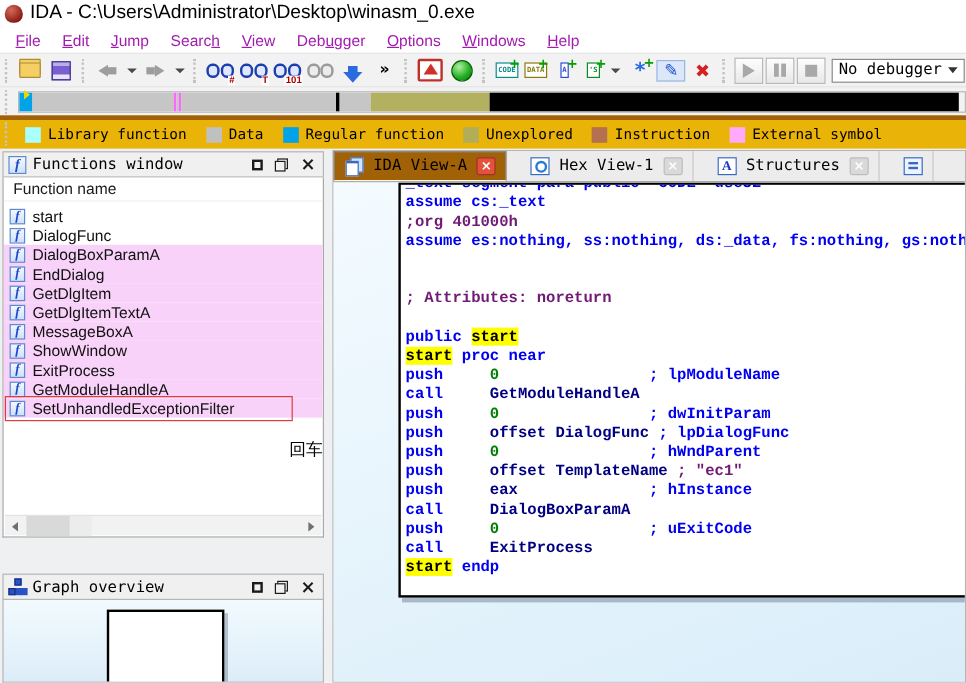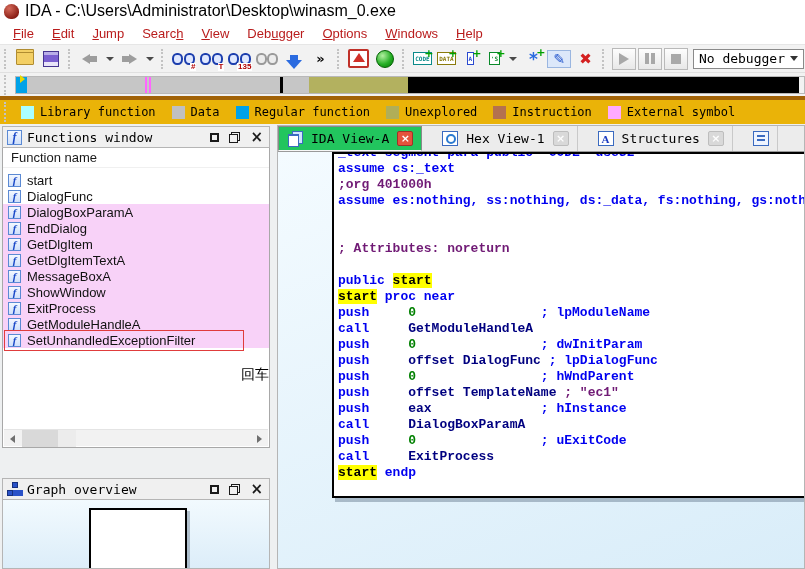--- a/index.html
+++ b/index.html
@@ -7,21 +7,21 @@
               font-family:"Liberation Sans", sans-serif; }
 
   
   .titlebar { height:22px; display:flex; align-items:center; gap:6px; padding:0 4px; background:#fff; }
   .ida-logo { width:15px; height:15px; border-radius:50% 50% 45% 45%;
               background:radial-gradient(circle at 35% 30%, #d46a5a 0%, #8c1f16 70%, #5e120c 100%); }
   .titletext { font-size:16px; color:#000; }
 
   
   .menubar { height:22px; display:flex; align-items:center; background:#fff; padding-left:4px; }
-  .menu-item { padding:2px 9px; font-size:13px; color:#b91c1c; cursor:default; }
+  .menu-item { padding:2px 9px; font-size:13px; color:#a21caf; cursor:default; }
 
   
   .toolbar { height:29px; background:#f2f2f2; border-top:1px solid #e6e6e6; border-bottom:1px solid #e0e0e0;
              display:flex; align-items:center; }
   .handle { width:8px; height:20px; border-left:2px dotted #c3c3c3; margin:0 3px 0 4px; }
   .tb { height:24px; min-width:24px; display:flex; align-items:center; justify-content:center;
         position:relative; margin:0 1px; }
   .tb-folder::before { content:""; width:16px; height:11px; background:#f3cf64; border:1px solid #b08c30;
         box-shadow:0 -3px 0 -1px #f3cf64, 0 -3px 0 0 #b08c30; border-radius:1px; }
   .tb-save::before { content:""; width:14px; height:14px; background:#7a5fd0; border:1px solid #45348f;
@@ -126,21 +126,21 @@
   .go-body { position:absolute; top:22px; left:0; right:0; bottom:0; border:1px solid #b5b5b5; border-top:none;
         background:linear-gradient(180deg,#f2fafe 0%, #dcedf9 100%); overflow:hidden; }
   .go-frame { position:absolute; left:86px; top:8px; width:98px; height:75px; background:#fff;
         border:2px solid #000; box-shadow:3px 3px 0 rgba(110,130,150,.45); }
 
   
   #right-panel { left:277px; top:1px; width:528px; height:444px; border:1px solid #b5b5b5; background:transparent; }
   .tabbar { height:26px; background:#ececec; border-bottom:1px solid #9a9a9a; display:flex; align-items:stretch; }
   .tab { display:flex; align-items:center; gap:8px; padding:0 8px; margin-right:12px;
         font:13px "DejaVu Sans Mono", monospace; color:#000; border-right:1px solid #c9c9c9; }
-  .tab.active { background:#22c55e; border:1px solid #8a8a8a; border-bottom:1px solid #f7f7f7; }
+  .tab.active { background:#a16207; border:1px solid #8a8a8a; border-bottom:1px solid #f7f7f7; }
   .ti { width:16px; height:15px; position:relative; flex:0 0 auto; }
   .ti-ida-view::before { content:""; position:absolute; left:5px; top:0; width:9px; height:11px; background:#cfe4ff; border:1px solid #3a6ac0; }
   .ti-ida-view::after { content:""; position:absolute; left:1px; top:3px; width:9px; height:11px; background:#fff; border:1px solid #3a6ac0;
         box-shadow:inset 0 2px 0 -1px #3a6ac0, inset 0 5px 0 -4px #9ab8e0; }
   .ti-hex-view::before { content:""; position:absolute; inset:0; background:#fff; border:1px solid #3a6ac0; }
   .ti-hex-view::after { content:""; position:absolute; left:4px; top:3px; width:6px; height:6px; border:2px solid #2a7ad0; border-radius:50%; }
   .ti-structures::before { content:""; position:absolute; inset:0; background:#fff; border:1px solid #3a6ac0; }
   .ti-structures::after { content:"A"; position:absolute; inset:0; display:flex; align-items:center; justify-content:center;
         color:#1a3ac0; font:bold 11px "Liberation Serif", serif; }
   .ti-enums::before { content:""; position:absolute; inset:0; background:#eef4ff; border:1px solid #3a6ac0; }
@@ -194,21 +194,21 @@
     <span class="tb tb-forward"></span>
     <span class="tb tb-caret"></span>
     <span class="handle"></span>
     <span class="tb tb-binoc">
       <i>#</i>
     </span>
     <span class="tb tb-binoc">
       <i>T</i>
     </span>
     <span class="tb tb-binoc">
-      <i>135</i>
+      <i>101</i>
     </span>
     <span class="tb tb-binocg"></span>
     <span class="tb tb-downarr"></span>
     <span class="tb tb-chev">»</span>
     <span class="handle"></span>
     <span class="tb tb-problem"></span>
     <span class="tb tb-run"></span>
     <span class="handle"></span>
     <span class="tb tb-mini">
       <i style="color: rgb(10, 138, 138);">code</i>

